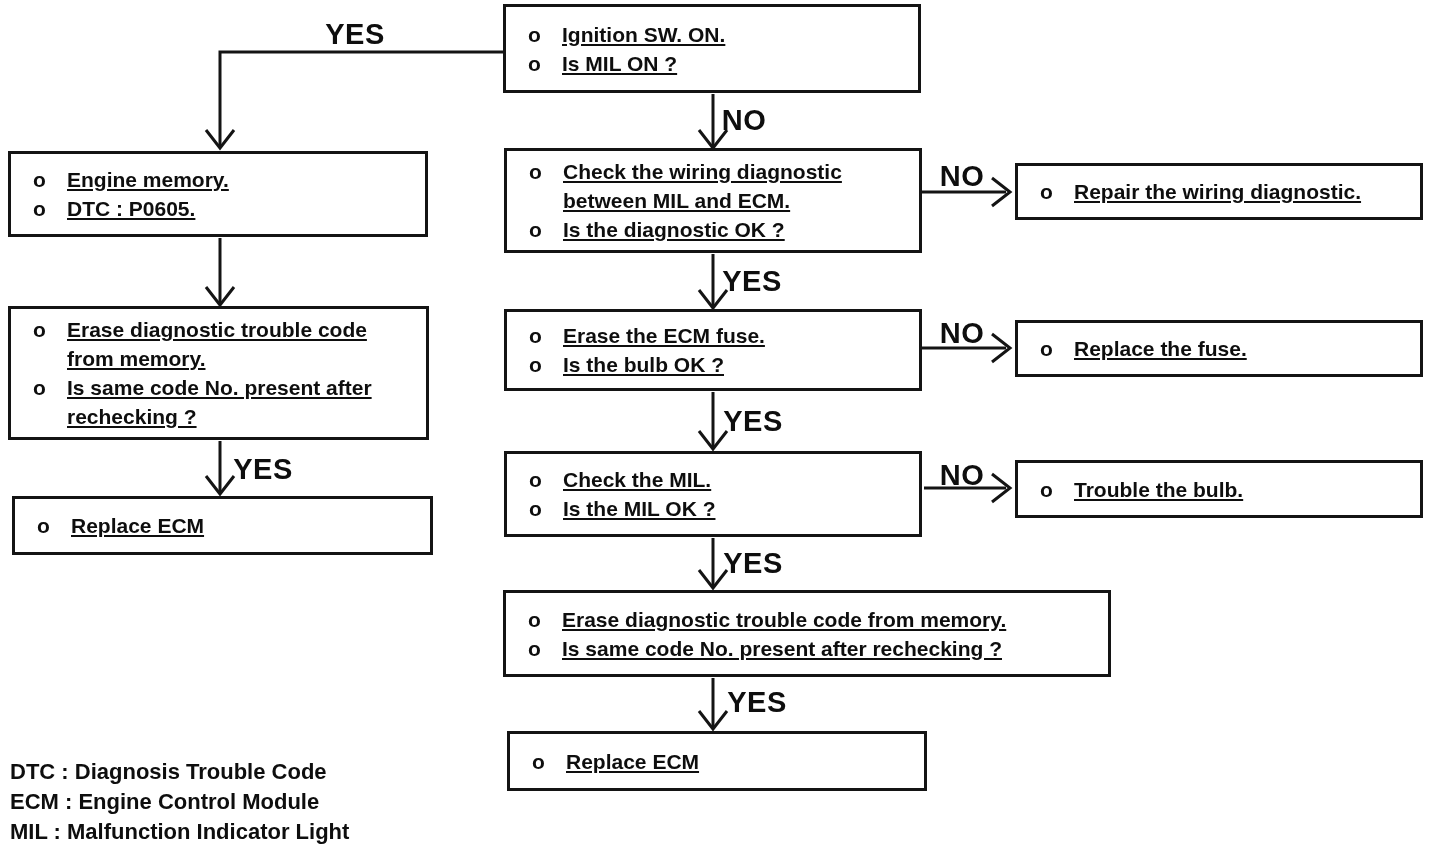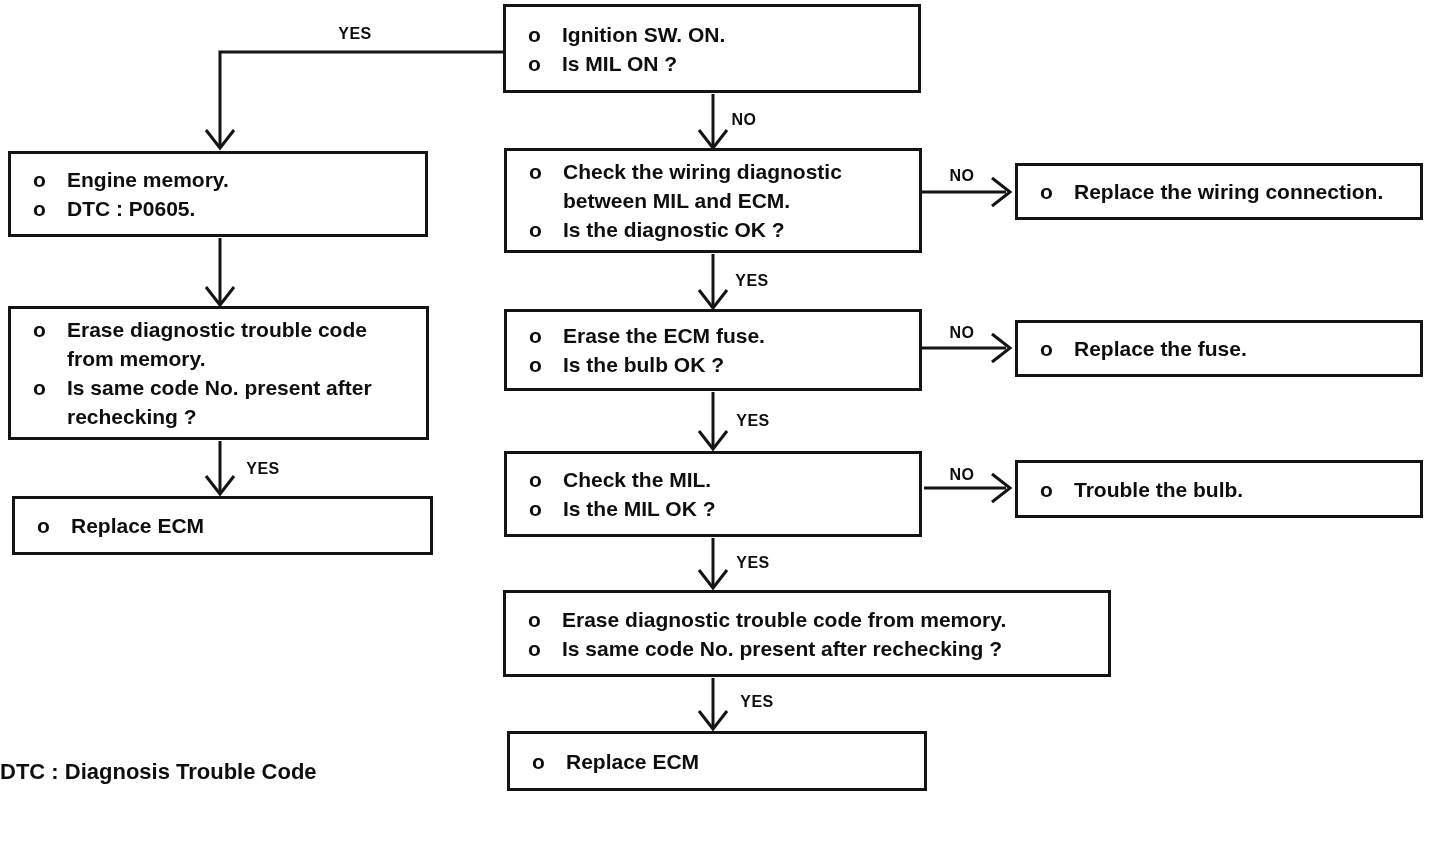--- a/index.html
+++ b/index.html
@@ -8,26 +8,26 @@
     font-family:"Liberation Sans",sans-serif;color:#0e0e0e;overflow:hidden;
   }
   .wires{position:absolute;left:0;top:0;width:1456px;height:852px;}
   .box{
     position:absolute;box-sizing:border-box;border:3px solid #141414;background:#ffffff;
     display:flex;flex-direction:column;justify-content:center;
     padding:4px 24px 4px 22px;
   }
   .bullet{display:flex;align-items:flex-start;font-size:21px;line-height:29px;font-weight:600;}
   .marker{flex:none;width:34px;}
-  .btext{flex:1;}
+  .btext{flex:1;text-decoration:underline;}
   .edge-label{
     position:absolute;transform:translate(-50%,-50%);
-    font-size:16px;font-weight:600;letter-spacing:0.5px;white-space:nowrap;
+    font-size:29px;font-weight:600;letter-spacing:0.5px;white-space:nowrap;
   }
-  .legend{position:absolute;left:0;top:757px;font-size:22px;font-weight:600;line-height:30px;}
+  .legend{position:absolute;left:10px;top:757px;font-size:22px;font-weight:600;line-height:30px;}
   .legend div{white-space:nowrap;}
 
   
   .b-ignition        {left:503px;top:4px;   width:418px;height:89px;}
   .b-engine-running  {left:8px;  top:151px; width:420px;height:86px;}
   .b-erase-left      {left:8px;  top:306px; width:421px;height:134px;}
   .b-replace-ecm-left{left:12px; top:496px; width:421px;height:59px;}
   .b-check-wiring    {left:504px;top:148px; width:418px;height:105px;}
   .b-repair-wiring   {left:1015px;top:163px;width:408px;height:57px;}
   .b-check-fuse      {left:504px;top:309px; width:418px;height:82px;}
@@ -147,21 +147,21 @@
     </div>
     <div class="bullet">
       <span class="marker">o</span>
       <span class="btext">Is the diagnostic OK ?</span>
     </div>
   </div>
 
   <div class="box b-repair-wiring">
     <div class="bullet">
       <span class="marker">o</span>
-      <span class="btext">Replace the wiring connection.</span>
+      <span class="btext">Repair the wiring diagnostic.</span>
     </div>
   </div>
 
   <div class="box b-check-fuse">
     <div class="bullet">
       <span class="marker">o</span>
       <span class="btext">Erase the ECM fuse.</span>
     </div>
     <div class="bullet">
       <span class="marker">o</span>
@@ -207,15 +207,17 @@
 
   <div class="box b-replace-ecm-center">
     <div class="bullet">
       <span class="marker">o</span>
       <span class="btext">Replace ECM</span>
     </div>
   </div>
 
   <div class="legend">
     <div>DTC : Diagnosis Trouble Code</div>
+    <div>ECM : Engine Control Module</div>
+    <div>MIL : Malfunction Indicator Light</div>
   </div>
 
 </div>
 
 </body></html>

